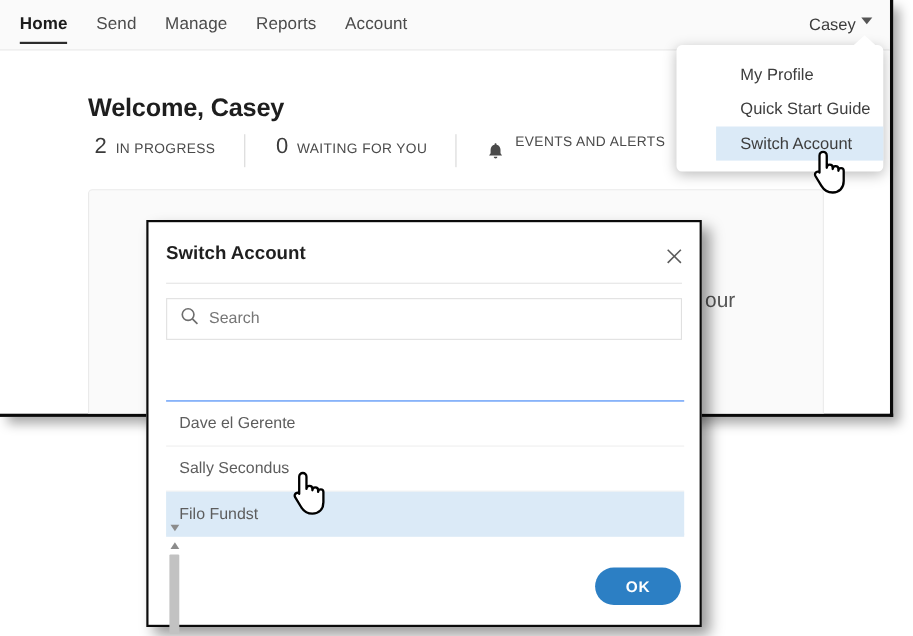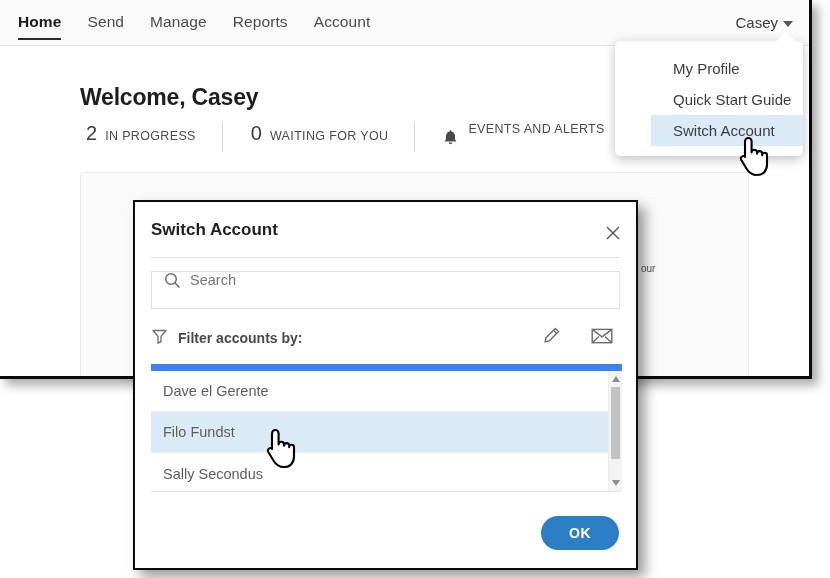--- a/index.html
+++ b/index.html
@@ -64,21 +64,20 @@
   }
 
   #account-menu-trigger {
     position: absolute;
     right: 16px;
     top: 14px;
     font-size: 15px;
     color: #3c3c3c;
     cursor: pointer;
     display: flex;
-    align-items: center;
     gap: 5px;
   }
   .caret-down {
     width: 0; height: 0;
     border-left: 5px solid transparent;
     border-right: 5px solid transparent;
     border-top: 6px solid #555;
     margin-top: 2px;
   }
 
@@ -141,21 +140,21 @@
     right: 60px;
     bottom: -80px;
     background: #fafafa;
     border: 1px solid #eaeaea;
     border-radius: 4px;
   }
   #card-text {
     position: absolute;
     left: 560px;
     top: 90px;
-    font-size: 10px;
+    font-size: 19px;
     color: #555;
   }
   #top-right-link {
     position: absolute;
     right: 6px;
     top: 20px;
     font-size: 13px;
     color: #3a6ea5;
     cursor: pointer;
   }
@@ -234,21 +233,21 @@
   }
   #search-box {
     position: absolute;
     left: 16px; right: 16px;
     top: 69px;
     height: 38px;
     border: 1px solid #e0e0e0;
     background: #ffffff;
     box-sizing: border-box;
     display: flex;
-    align-items: flex-start;
+    align-items: center;
     padding-left: 12px;
     gap: 9px;
     cursor: text;
   }
   #search-placeholder {
     font-size: 14.5px;
     color: #767676;
   }
   #filter-row {
     position: absolute;
@@ -271,23 +270,24 @@
     gap: 30px;
     padding-right: 7px;
   }
   .icon-btn { cursor: pointer; color: #6b6b6b; display: block; }
 
   #account-list-wrap {
     position: absolute;
     left: 16px; right: 14px;
     top: 162px;
     height: 120px;
-    border-top: 7px solid #3b82f6;
+    border-top: 1px solid #3b82f6;
     border-bottom: 1px solid #e7e7e7;
     display: flex;
+    flex-direction: column;
   }
   #account-list {
     flex: 1;
     position: relative;
   }
   .account-row {
     height: 41px;
     display: flex;
     align-items: center;
     padding-left: 12px;
@@ -435,49 +435,26 @@
   <div id="search-box">
     <span>
       <svg width="17" height="17" viewBox="0 0 17 17">
         <circle cx="7" cy="7" r="5.3" fill="none" stroke="#6e6e6e" stroke-width="1.5"></circle>
         <line x1="10.9" y1="10.9" x2="15.5" y2="15.5" stroke="#6e6e6e" stroke-width="1.5"></line>
       </svg>
     </span>
     <span id="search-placeholder">Search</span>
   </div>
 
-  <div id="filter-row">
-    <span>
-      <svg width="17" height="17" viewBox="0 0 17 17">
-        <path d="M2 2.5h13L10 8.4v5.3L7 15.2V8.4z" fill="none" stroke="#6e6e6e" stroke-width="1.35" stroke-linejoin="round"></path>
-      </svg>
-    </span>
-    <span id="filter-label">Filter accounts by:</span>
-    <span class="filter-actions">
-      <span class="icon-btn">
-        <svg width="20" height="20" viewBox="0 0 20 20">
-          <path d="M14.3 2.4l3.2 3.2-9.3 9.3-4.1.9.9-4.1z" fill="none" stroke="#6b6b6b" stroke-width="1.4" stroke-linejoin="round"></path>
-          <line x1="12.5" y1="4.2" x2="15.7" y2="7.4" stroke="#6b6b6b" stroke-width="1.4"></line>
-        </svg>
-      </span>
-      <span class="icon-btn">
-        <svg width="22" height="18" viewBox="0 0 22 18">
-          <rect x="1.2" y="2.4" width="19.6" height="13.3" fill="none" stroke="#6b6b6b" stroke-width="1.4"></rect>
-          <path d="M1.2 2.4L11 9.8l9.8-7.4" fill="none" stroke="#6b6b6b" stroke-width="1.4"></path>
-          <path d="M1.2 15.7l6.8-6.1M20.8 15.7L14 9.6" fill="none" stroke="#6b6b6b" stroke-width="1.4"></path>
-        </svg>
-      </span>
-    </span>
-  </div>
 
   <div id="account-list-wrap">
     <div id="account-list">
       <div class="account-row">Dave el Gerente</div>
+      <div class="account-row">Sally Secondus</div>
       <div class="account-row selected">Filo Fundst</div>
-      <div class="account-row">Sally Secondus</div>
     </div>
     <div id="list-scrollbar">
       <div class="sb-arrow up"></div>
       <div id="sb-thumb"></div>
       <div class="sb-arrow down"></div>
     </div>
   </div>
 
   <button id="ok-button">OK</button>
 </div>

